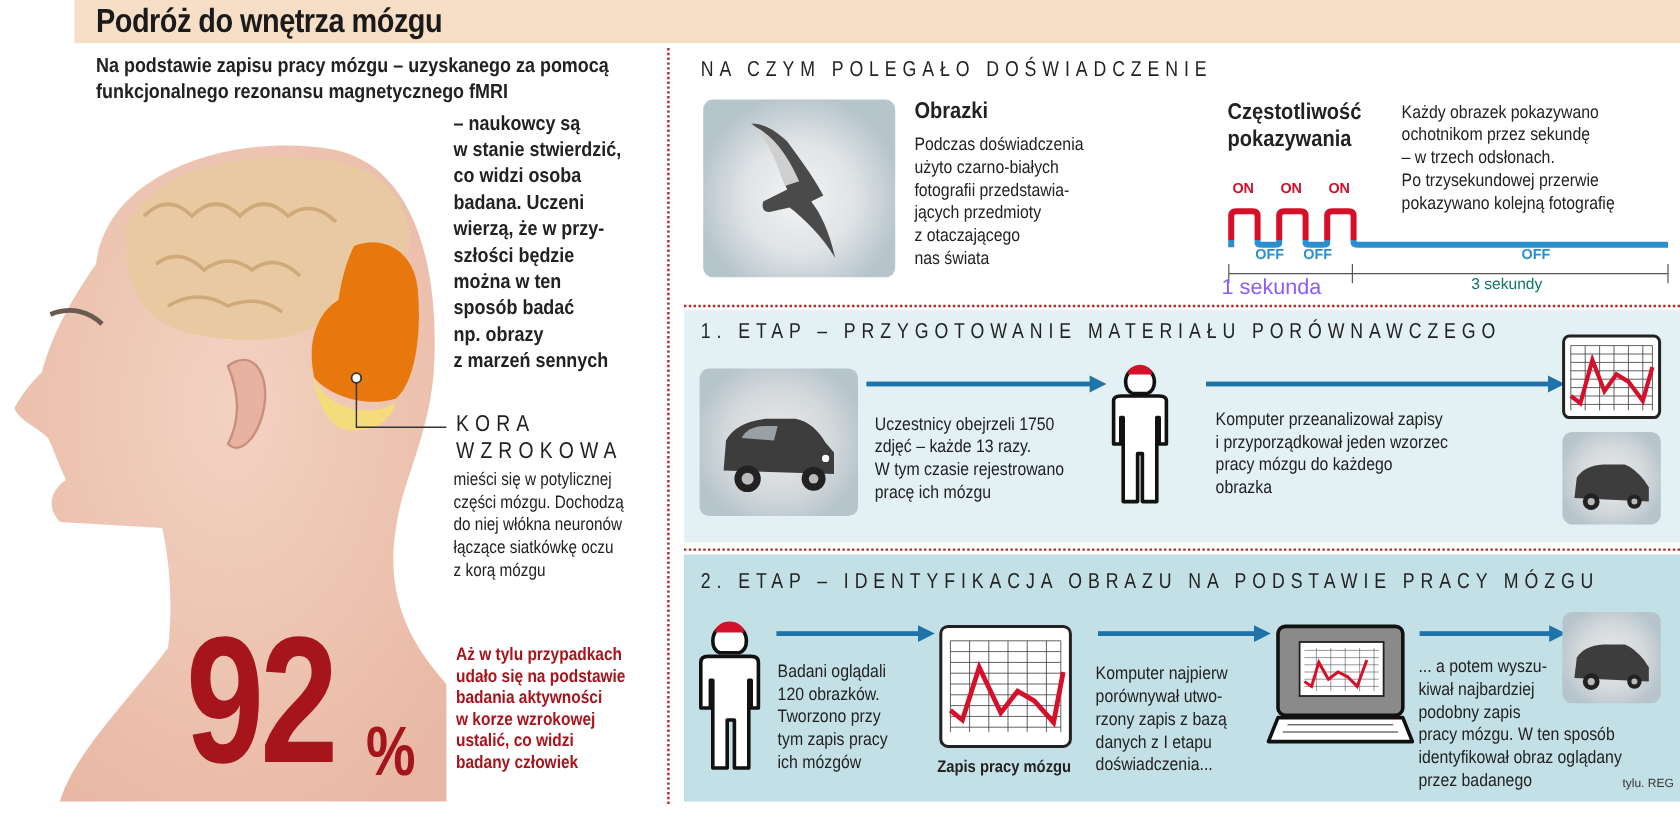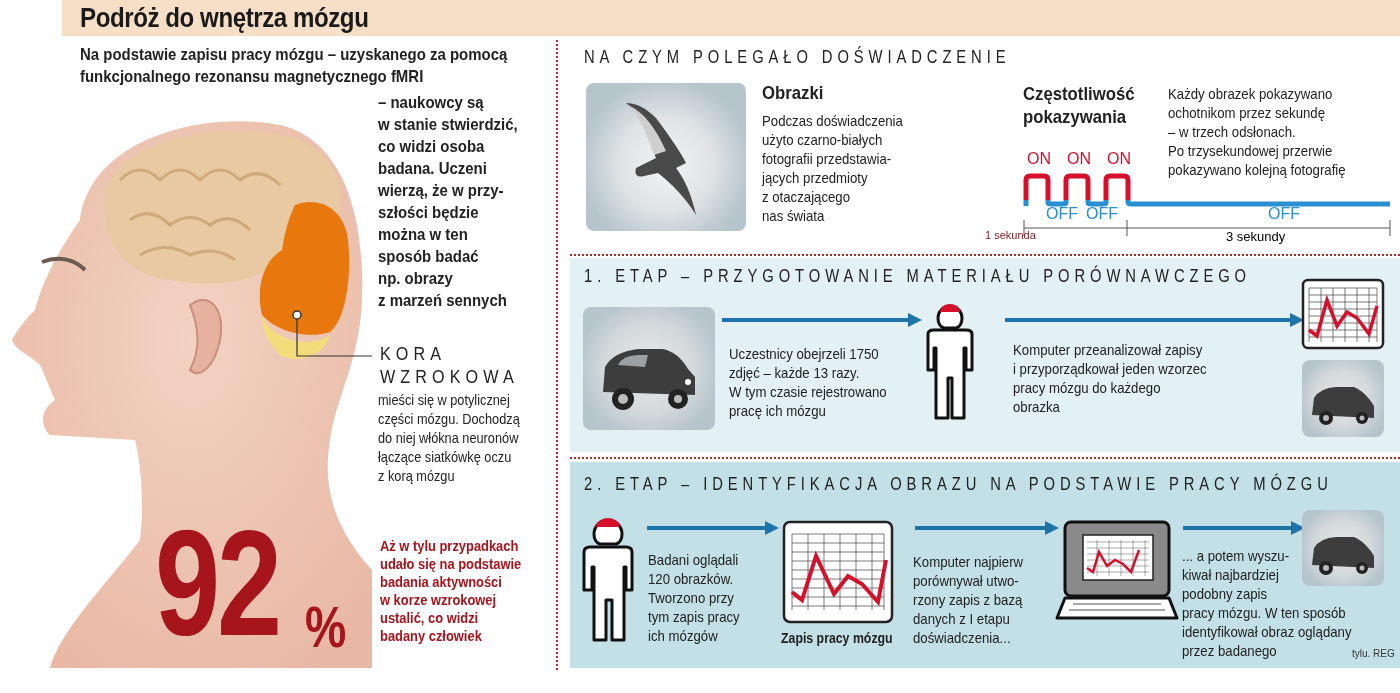--- a/index.html
+++ b/index.html
@@ -18,21 +18,21 @@
   .vdiv{left:556px;top:40px;width:0;height:630px;border-left:2px dotted #b22a2a}
   .hdiv{height:0;border-top:2px dotted #b22a2a}
   .section-head{font-size:18px;letter-spacing:6px;color:#222;white-space:nowrap;transform:scaleX(0.82);transform-origin:left}
   .img-box{border-radius:8px;background:#b6c4cc;overflow:hidden}
   .p-title{font-size:19px;font-weight:bold;color:#222;transform:scaleX(0.88);transform-origin:left}
   .p-text{font-size:15px;line-height:19px;color:#222;white-space:pre-line;transform:scaleX(0.88);transform-origin:left}
   .panel1{left:570px;top:258px;width:830px;height:194px;background:#e3f0f4}
   .panel2{left:570px;top:462px;width:830px;height:206px;background:#c3e0e7}
   .arrow{height:4px;background:#1e73a9}
   .arrow::after{content:"";position:absolute;right:-12px;top:-5px;border-left:14px solid #1e73a9;border-top:7px solid transparent;border-bottom:7px solid transparent}
-  .onoff{font-size:16px;font-weight:normal}
+  .onoff{font-size:12px;font-weight:bold}
   .credit{font-size:10px;color:#333}
 </style>
 </head>
 <body>
 
 <div class="abs title-bar"></div>
 <div class="abs title">Podróż do wnętrza mózgu</div>
 
 <svg class="abs" style="left:0;top:100px" width="380" height="570">
   <defs>
@@ -114,22 +114,22 @@
   <line x1="4" y1="60" x2="4" y2="76" stroke="#555" stroke-width="1"></line>
   <line x1="107" y1="60" x2="107" y2="76" stroke="#555" stroke-width="1"></line>
   <line x1="370" y1="60" x2="370" y2="76" stroke="#555" stroke-width="1"></line>
 </svg>
 <div class="abs onoff" style="left:1027px;top:150px;color:#d4102a">ON</div>
 <div class="abs onoff" style="left:1067px;top:150px;color:#d4102a">ON</div>
 <div class="abs onoff" style="left:1107px;top:150px;color:#d4102a">ON</div>
 <div class="abs onoff" style="left:1046px;top:205px;color:#2a8fd0">OFF</div>
 <div class="abs onoff" style="left:1086px;top:205px;color:#2a8fd0">OFF</div>
 <div class="abs onoff" style="left:1268px;top:205px;color:#2a8fd0">OFF</div>
-<div class="abs" style="left:985px;top:229px;font-size:11px;color:#7f1d1d">1 sekunda</div>
-<div class="abs" style="left:1226px;top:229px;font-size:13px;color:#000000">3 sekundy</div>
+<div class="abs" style="left:1018px;top:229px;font-size:18px;color:#8b5cf6">1 sekunda</div>
+<div class="abs" style="left:1226px;top:229px;font-size:13px;color:#0f766e">3 sekundy</div>
 
 <div class="abs panel1"></div>
 <div class="abs section-head" style="left:584px;top:266px">1. ETAP – PRZYGOTOWANIE MATERIAŁU PORÓWNAWCZEGO</div>
 
 <div class="abs img-box" style="left:583px;top:307px;width:132px;height:123px;background:radial-gradient(circle at 50% 50%,#e9ebec 0,#d3d8db 50%,#b6c4cc 80%)">
   <svg width="132" height="123">
     <path d="M20,85 L22,60 Q30,45 55,42 L80,42 Q95,45 105,62 L112,70 L112,88 Z" fill="#3d3d3d"></path>
     <path d="M35,58 Q40,48 55,48 L65,48 L62,60 Z" fill="#9aa0a4"></path>
     <circle cx="40" cy="92" r="11" fill="#222"></circle>
       <circle cx="40" cy="92" r="5" fill="#bbb"></circle>

